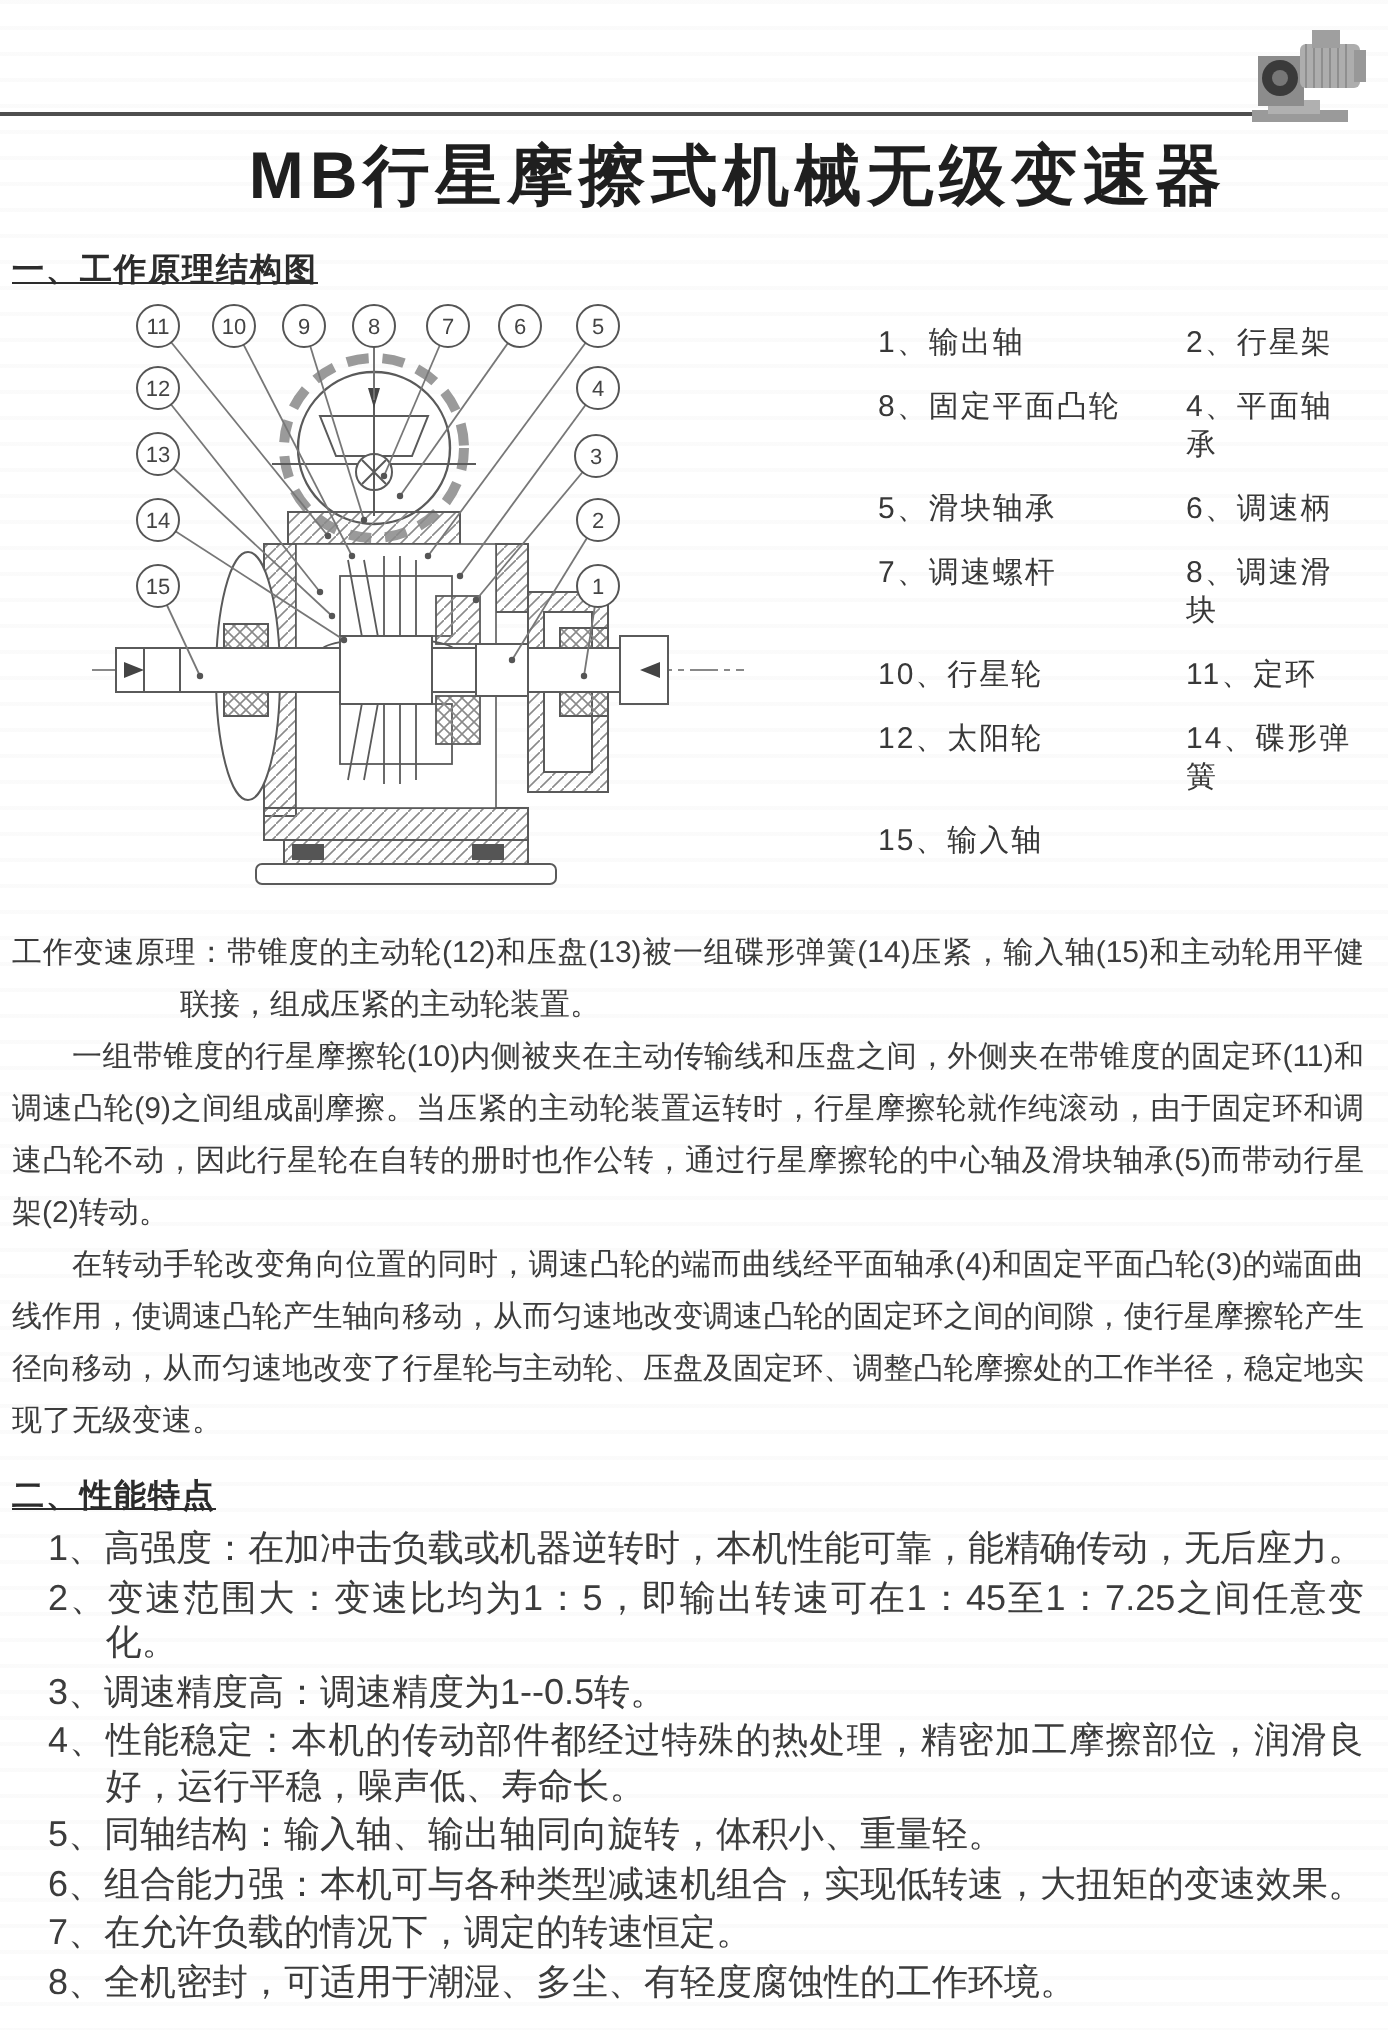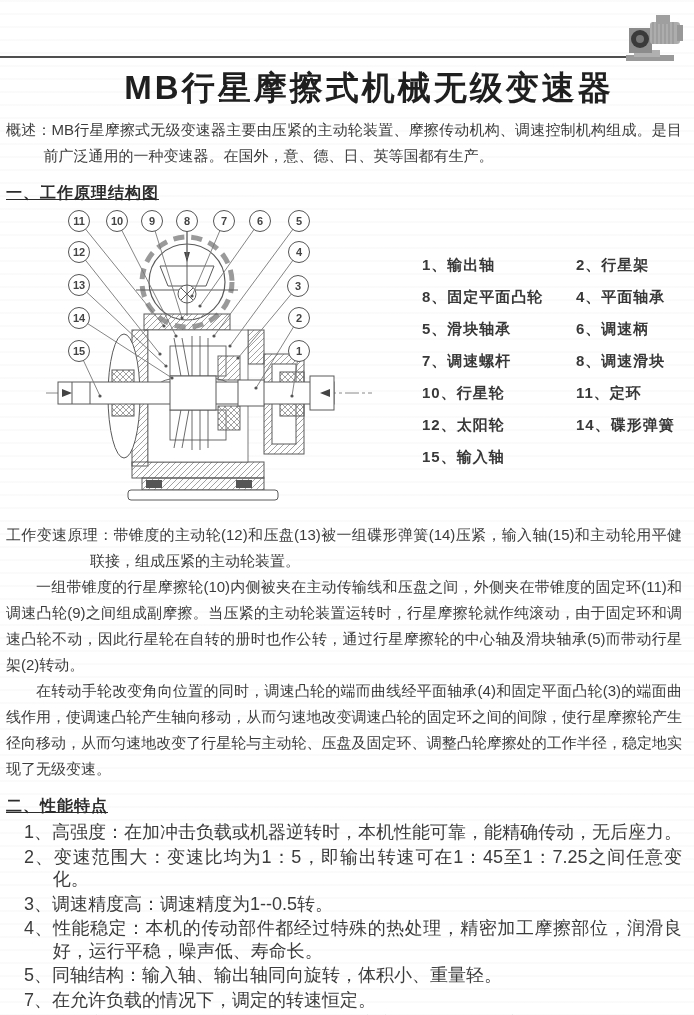--- a/index.html
+++ b/index.html
@@ -24,24 +24,24 @@
   .content { padding:0 12px 0 6px; }
   p.overview {
     margin:6px 0 0; font-size:15px; line-height:26px;
     padding-left:2.5em; text-indent:-2.5em; text-align:justify;
     color:#3c3c3c;
   }
   h2.sec {
     margin:14px 0 2px; font-size:16px; font-weight:bold;
     letter-spacing:1px; color:#2c2c2c;text-decoration:underline;
   }
-  .figure-row { display:flex; align-items:center;font-weight:bold; }
+  .figure-row { display:flex; align-items:flex-start; }
   .diagram { margin-left:36px; flex:0 0 auto; }
   .parts {
-    margin-left:14px; margin-top:14px;
+    margin-left:31px; margin-top:14px;
     display:grid; grid-template-columns:150px auto;
     column-gap:4px; row-gap:13px;
     font-size:15px; letter-spacing:1px; color:#383838;
     align-content:start;
   }
   .principle { margin-top:20px; }
   .principle p { margin:0; font-size:15px; line-height:26px; text-align:justify; color:#3c3c3c; }
   .principle p.hang { padding-left:5.6em; text-indent:-5.6em; }
   .principle p.ind  { text-indent:2em; }
   .features { margin:4px 0 0 18px; }
@@ -68,21 +68,20 @@
     <rect x="57" y="13" width="6" height="16" fill="#989898"></rect>
     <rect x="36" y="3" width="14" height="9" fill="#9f9f9f"></rect>
   </svg>
 
   <div class="top-rule"></div>
 
   <h1 class="title">MB行星摩擦式机械无级变速器</h1>
 
   <div class="content">
 
-    <p class="overview"><span>概述：</span><span>MB行星摩擦式无级变速器主要由压紧的主动轮装置、摩擦传动机构、调速控制机构组成。是目前广泛通用的一种变速器。在国外，意、德、日、英等国都有生产。</span></p>
 
     <h2 class="sec">一、工作原理结构图</h2>
 
     <div class="figure-row">
 
       <svg class="diagram" width="366" height="296" viewBox="0 0 366 296">
         <defs>
           <pattern id="hatch" patternUnits="userSpaceOnUse" width="6" height="6">
             <path d="M0,6 L6,0" stroke="#8a8a8a" stroke-width="0.8"></path>
           </pattern>
@@ -238,18 +237,19 @@
     </div>
 
     <h2 class="sec">二、性能特点</h2>
 
     <div class="features">
       <p>1、高强度：在加冲击负载或机器逆转时，本机性能可靠，能精确传动，无后座力。</p>
       <p>2、变速范围大：变速比均为1：5，即输出转速可在1：45至1：7.25之间任意变化。</p>
       <p>3、调速精度高：调速精度为1--0.5转。</p>
       <p>4、性能稳定：本机的传动部件都经过特殊的热处理，精密加工摩擦部位，润滑良好，运行平稳，噪声低、寿命长。</p>
       <p>5、同轴结构：输入轴、输出轴同向旋转，体积小、重量轻。</p>
+      <p>6、组合能力强：本机可与各种类型减速机组合，实现低转速，大扭矩的变速效果。</p>
       <p>7、在允许负载的情况下，调定的转速恒定。</p>
       <p>8、全机密封，可适用于潮湿、多尘、有轻度腐蚀性的工作环境。</p>
     </div>
 
   </div>
 </div>
 
 </body></html>

